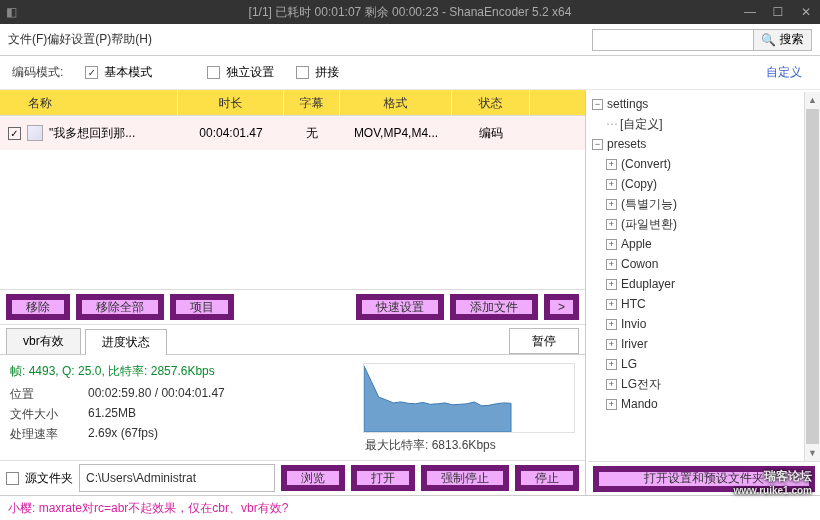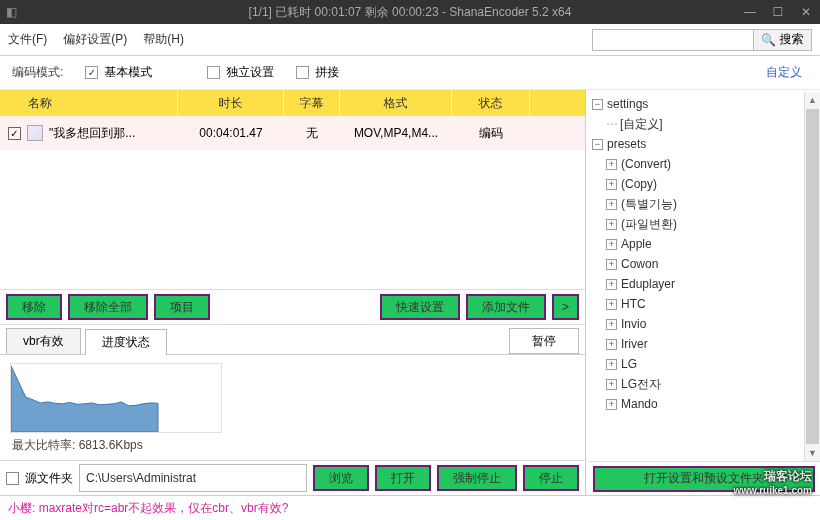--- a/index.html
+++ b/index.html
@@ -2,21 +2,21 @@
 <html><head>
 <meta charset="utf-8">
 <style>
 *{box-sizing:border-box;margin:0;padding:0;font-family:"Microsoft YaHei",Arial,sans-serif;font-size:12px;}
 body{background:#1a1a1a;width:820px;height:520px;overflow:hidden;}
 .window{width:820px;height:520px;background:#fff;display:flex;flex-direction:column;}
 .titlebar{height:24px;background:#333;color:#aaa;display:flex;align-items:center;justify-content:center;position:relative;}
 .titlebar .ticon{position:absolute;left:6px;color:#888;}
 .titlebar .wbtns{position:absolute;right:0;display:flex;}
 .titlebar .wbtn{width:28px;height:24px;display:flex;align-items:center;justify-content:center;color:#aaa;}
-.menubar{height:32px;background:#fff;border-bottom:1px solid #ccc;display:flex;align-items:center;padding:0 8px;gap:16px;}
+.menubar{height:32px;background:#fff;border-bottom:1px solid #ccc;display:flex;align-items:center;padding:0 8px;}
 .menubar .menu{color:#333;}
 .searchwrap{margin-left:auto;display:flex;align-items:center;border:1px solid #bbb;height:22px;}
 .searchin{width:160px;height:20px;border:none;outline:none;padding:0 4px;}
 .searchbtn{width:58px;height:20px;border:none;border-left:1px solid #bbb;background:#f2f2f2;display:flex;align-items:center;justify-content:center;gap:3px;}
 .optbar{height:34px;display:flex;align-items:center;padding:0 12px;gap:22px;border-bottom:1px solid #e8e8e8;}
 .chk{width:13px;height:13px;border:1px solid #999;display:inline-flex;align-items:center;justify-content:center;background:#fff;}
 .chk.on::after{content:"✓";font-size:10px;color:#333;}
 .optlbl{color:#444;}
 .custom{margin-left:auto;margin-right:6px;color:#3a64c8;}
 .body{flex:1;display:flex;min-height:0;}
@@ -27,21 +27,21 @@
 .th1{width:178px;padding-left:28px;}.th2{width:106px;text-align:center;}.th3{width:56px;text-align:center;font-family:Liberation Mono, monospace;}.th4{width:112px;text-align:center;}.th5{width:78px;text-align:center;}
 .trow{height:34px;display:flex;align-items:center;background:#fdf1f2;}
 .td{padding:0 8px;}
 .td1{width:178px;display:flex;align-items:center;gap:6px;}
 .td1 .rcb{width:13px;height:13px;border:1px solid #666;display:flex;align-items:center;justify-content:center;}
 .td1 .rcb::after{content:"✓";font-size:10px;}
 .fico{width:16px;height:16px;border:1px solid #aaa;background:linear-gradient(135deg,#eef,#dde);}
 .td2{width:106px;text-align:center;}.td3{width:56px;text-align:center;}.td4{width:112px;text-align:center;}.td5{width:78px;text-align:center;}
 .tblank{flex:1;}
 .btnrow{height:36px;display:flex;align-items:center;padding:0 6px;gap:6px;border-top:1px solid #ddd;border-bottom:1px solid #ddd;}
-.btn{height:26px;border:2px solid #701a75;background:#22c55e;padding:0 14px;display:flex;align-items:center;justify-content:center;color:#333;}
+.btn{height:26px;border:6px solid #701a75;background:#f0abfc;padding:0 14px;display:flex;align-items:center;justify-content:center;color:#333;}
 .btn.sm{padding:0 8px;}
 .tabs{height:30px;display:flex;align-items:flex-end;padding:0 6px;gap:4px;border-bottom:1px solid #ccc;}
 .tab{height:26px;border:1px solid #bbb;border-bottom:none;padding:0 16px;display:flex;align-items:center;background:#f3f3f3;}
 .tab.active{background:#fff;position:relative;top:1px;}
 .pausebtn{margin-left:auto;height:26px;border:1px solid #bbb;padding:0 22px;display:flex;align-items:center;background:#fff;}
 .progarea{padding:8px 10px 6px 10px;display:flex;gap:10px;border-bottom:1px solid #ddd;}
 .pleft{flex:1;}
 .pstat{color:#0a8a2e;margin-bottom:6px;}
 .prow{display:flex;margin-bottom:3px;color:#333;}
 .prow .k{width:78px;color:#444;}
@@ -140,20 +140,35 @@
     <button class="btn sm">&gt;</button>
    </div>
 
    <div class="tabs">
     <div class="tab">vbr有效</div>
     <div class="tab active">进度状态</div>
     <div class="pausebtn">暂停</div>
    </div>
 
    <div class="progarea">
+    <div class="pleft">
+     <div class="pstat">帧: 4493, Q: 25.0, 比特率: 2857.6Kbps</div>
+     <div class="prow">
+              <span class="k">位置</span>
+              <span>00:02:59.80 / 00:04:01.47</span>
+            </div>
+     <div class="prow">
+              <span class="k">文件大小</span>
+              <span>61.25MB</span>
+            </div>
+     <div class="prow">
+              <span class="k">处理速率</span>
+              <span>2.69x (67fps)</span>
+            </div>
+    </div>
     <div class="pchart">
      <div class="chartbox">
       <svg id="chartsvg" width="210" height="68" viewBox="0 0 210 68" preserveAspectRatio="none">
                 <polygon points="0,68 0.0,1.9 7.4,17.5 14.7,33.0 22.1,35.9 29.4,38.9 36.8,37.9 44.1,39.3 51.4,39.8 58.8,38.4 66.2,40.3 73.5,39.8 80.9,38.9 88.2,40.8 95.5,40.3 102.9,39.8 110.3,37.9 117.6,41.8 125.0,41.3 132.3,39.8 139.7,38.9 147.0,39.3 147.0,68" fill="#6fa1cf" stroke="#3f7ab0" stroke-width="1"></polygon>
               </svg>
      </div>
      <div class="maxbr">最大比特率: 6813.6Kbps</div>
     </div>
    </div>
 

